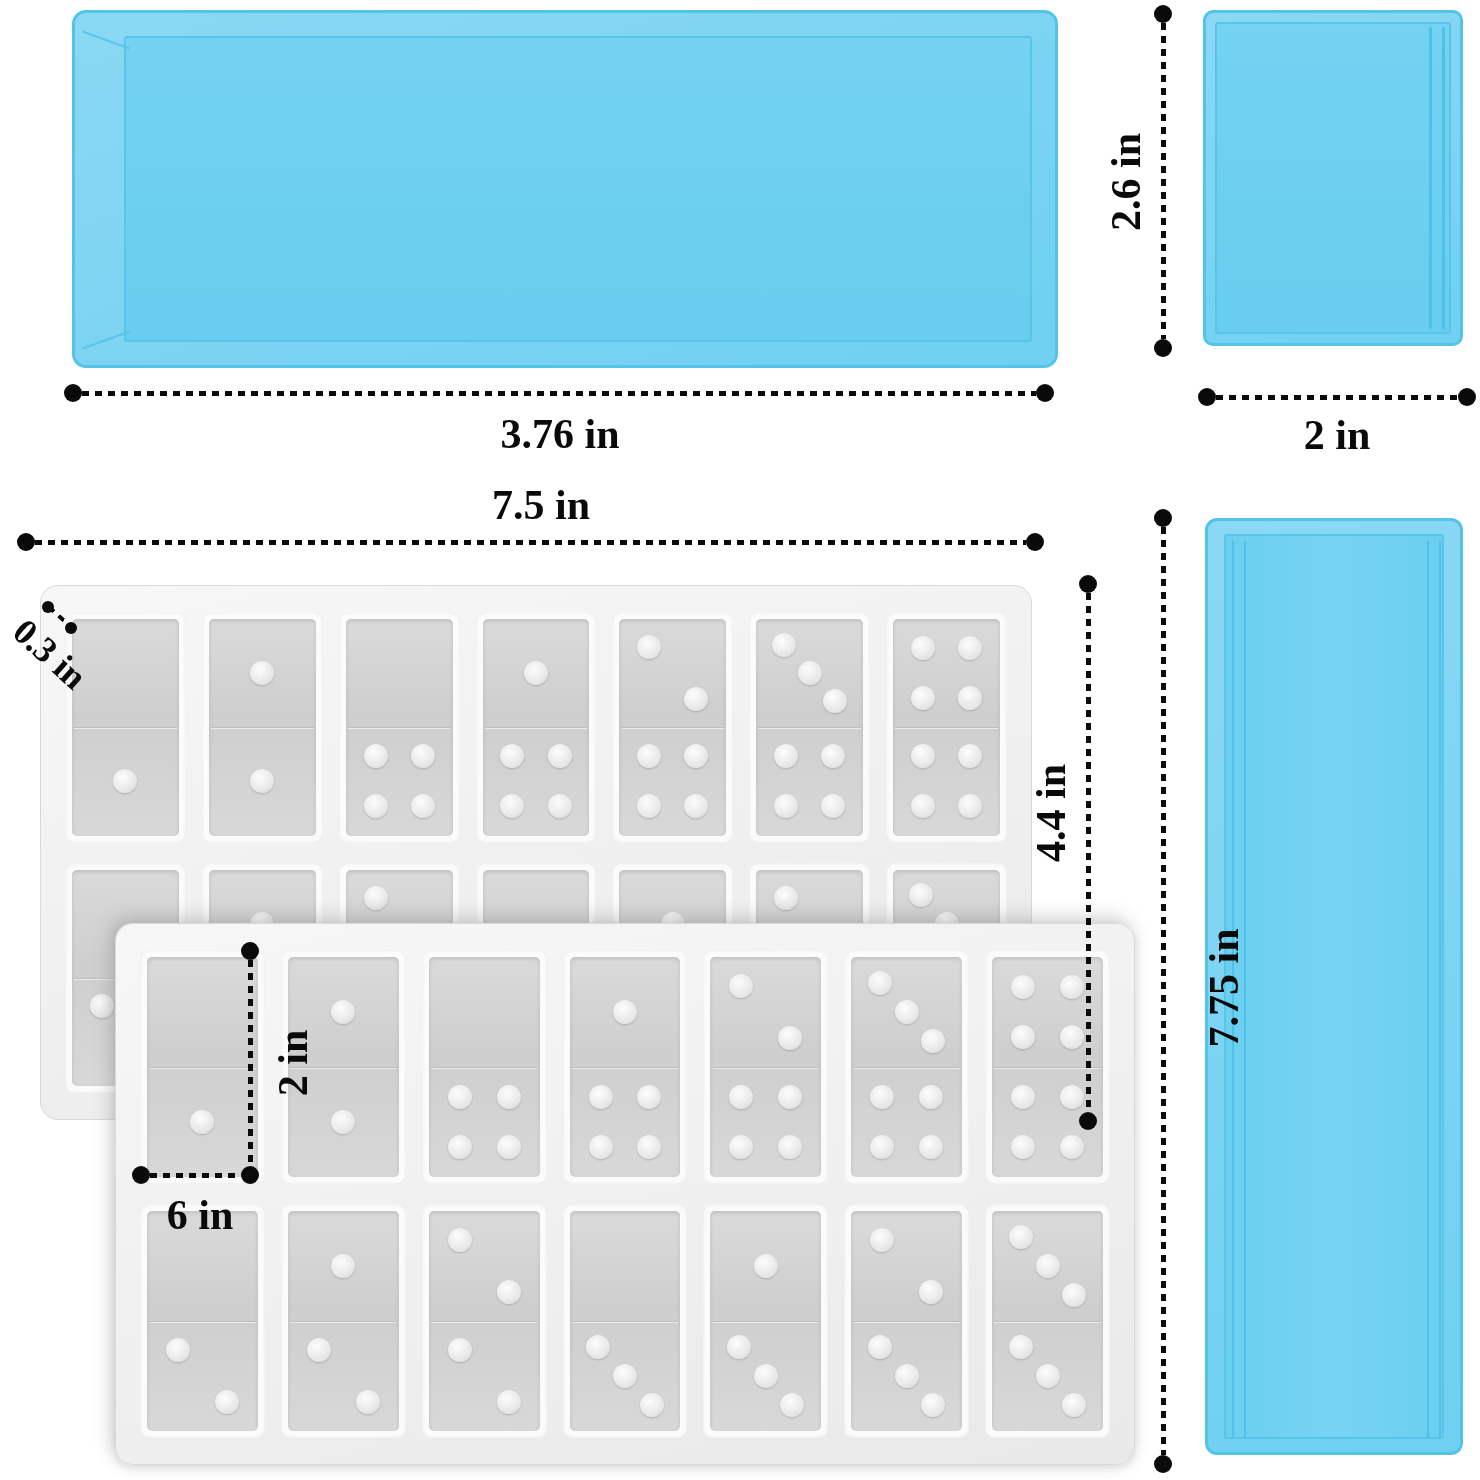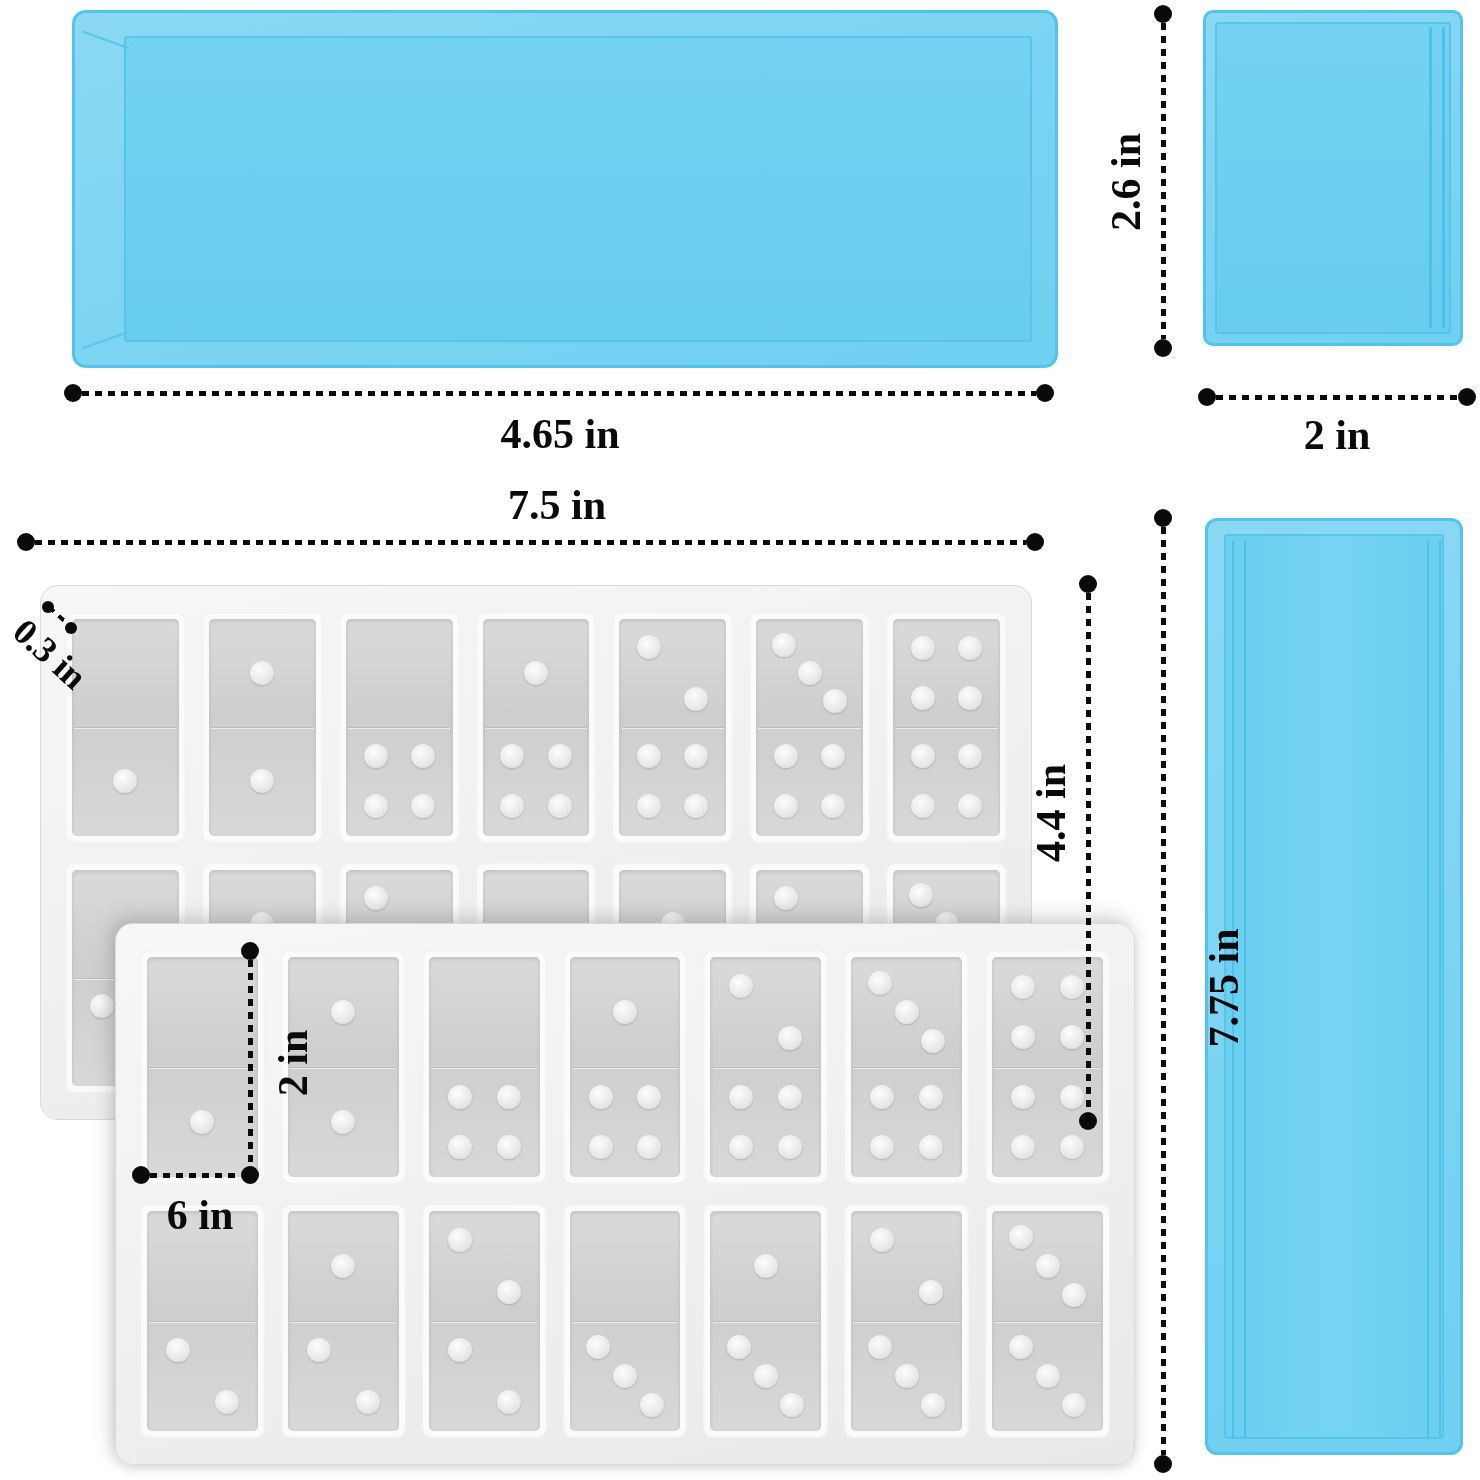--- a/index.html
+++ b/index.html
@@ -447,36 +447,36 @@
           <div class="pip" style="left: 74%; top: 76%;"></div>
         </div>
         <div class="midline"></div>
       </div>
     </div>
   </div>
 
 <div class="dash-h dim-z" style="left:82px;top:391px;width:954px;"></div>
 <div class="dim-dot dim-z" style="left:64px;top:384px;"></div>
 <div class="dim-dot dim-z" style="left:1036px;top:384px;"></div>
-<div class="dim-label dim-z" style="left:410px;top:413px;width:300px;">4.65 in</div>
+<div class="dim-label dim-z" style="left:410px;top:413px;width:300px;">3.76 in</div>
 
 <div class="dash-v dim-z" style="left:1161px;top:23px;height:316px;"></div>
 <div class="dim-dot dim-z" style="left:1154px;top:5px;"></div>
 <div class="dim-dot dim-z" style="left:1154px;top:339px;"></div>
 <div class="dim-label rot90 dim-z" style="left:1026px;top:161px;width:200px;">2.6 in</div>
 
 <div class="dash-h dim-z" style="left:1216px;top:395px;width:242px;"></div>
 <div class="dim-dot dim-z" style="left:1198px;top:388px;"></div>
 <div class="dim-dot dim-z" style="left:1458px;top:388px;"></div>
 <div class="dim-label dim-z" style="left:1237px;top:414px;width:200px;">2 in</div>
 
 <div class="dash-h dim-z" style="left:35px;top:540px;width:991px;"></div>
 <div class="dim-dot dim-z" style="left:17px;top:533px;"></div>
 <div class="dim-dot dim-z" style="left:1026px;top:533px;"></div>
-<div class="dim-label dim-z" style="left:432px;top:484px;width:250px;">7.5 in</div>
+<div class="dim-label dim-z" style="left:416px;top:484px;width:250px;">7.5 in</div>
 
 <div class="dash-v dim-z" style="left:1086px;top:593px;height:519px;"></div>
 <div class="dim-dot dim-z" style="left:1079px;top:575px;"></div>
 <div class="dim-dot dim-z" style="left:1079px;top:1112px;"></div>
 <div class="dim-label rot90 dim-z" style="left:951px;top:792px;width:200px;">4.4 in</div>
 
 <div class="dash-h dim-z" style="left:45px;top:615px;width:30px;height:4px;transform:rotate(42deg);"></div>
 <div class="dim-dot-sm dim-z" style="left:42px;top:601px;"></div>
 <div class="dim-dot-sm dim-z" style="left:65px;top:622px;"></div>
 <div class="dim-label dim-z" style="left:-25px;top:636px;width:150px;font-size:36px;transform:rotate(42deg);">0.3 in</div>

